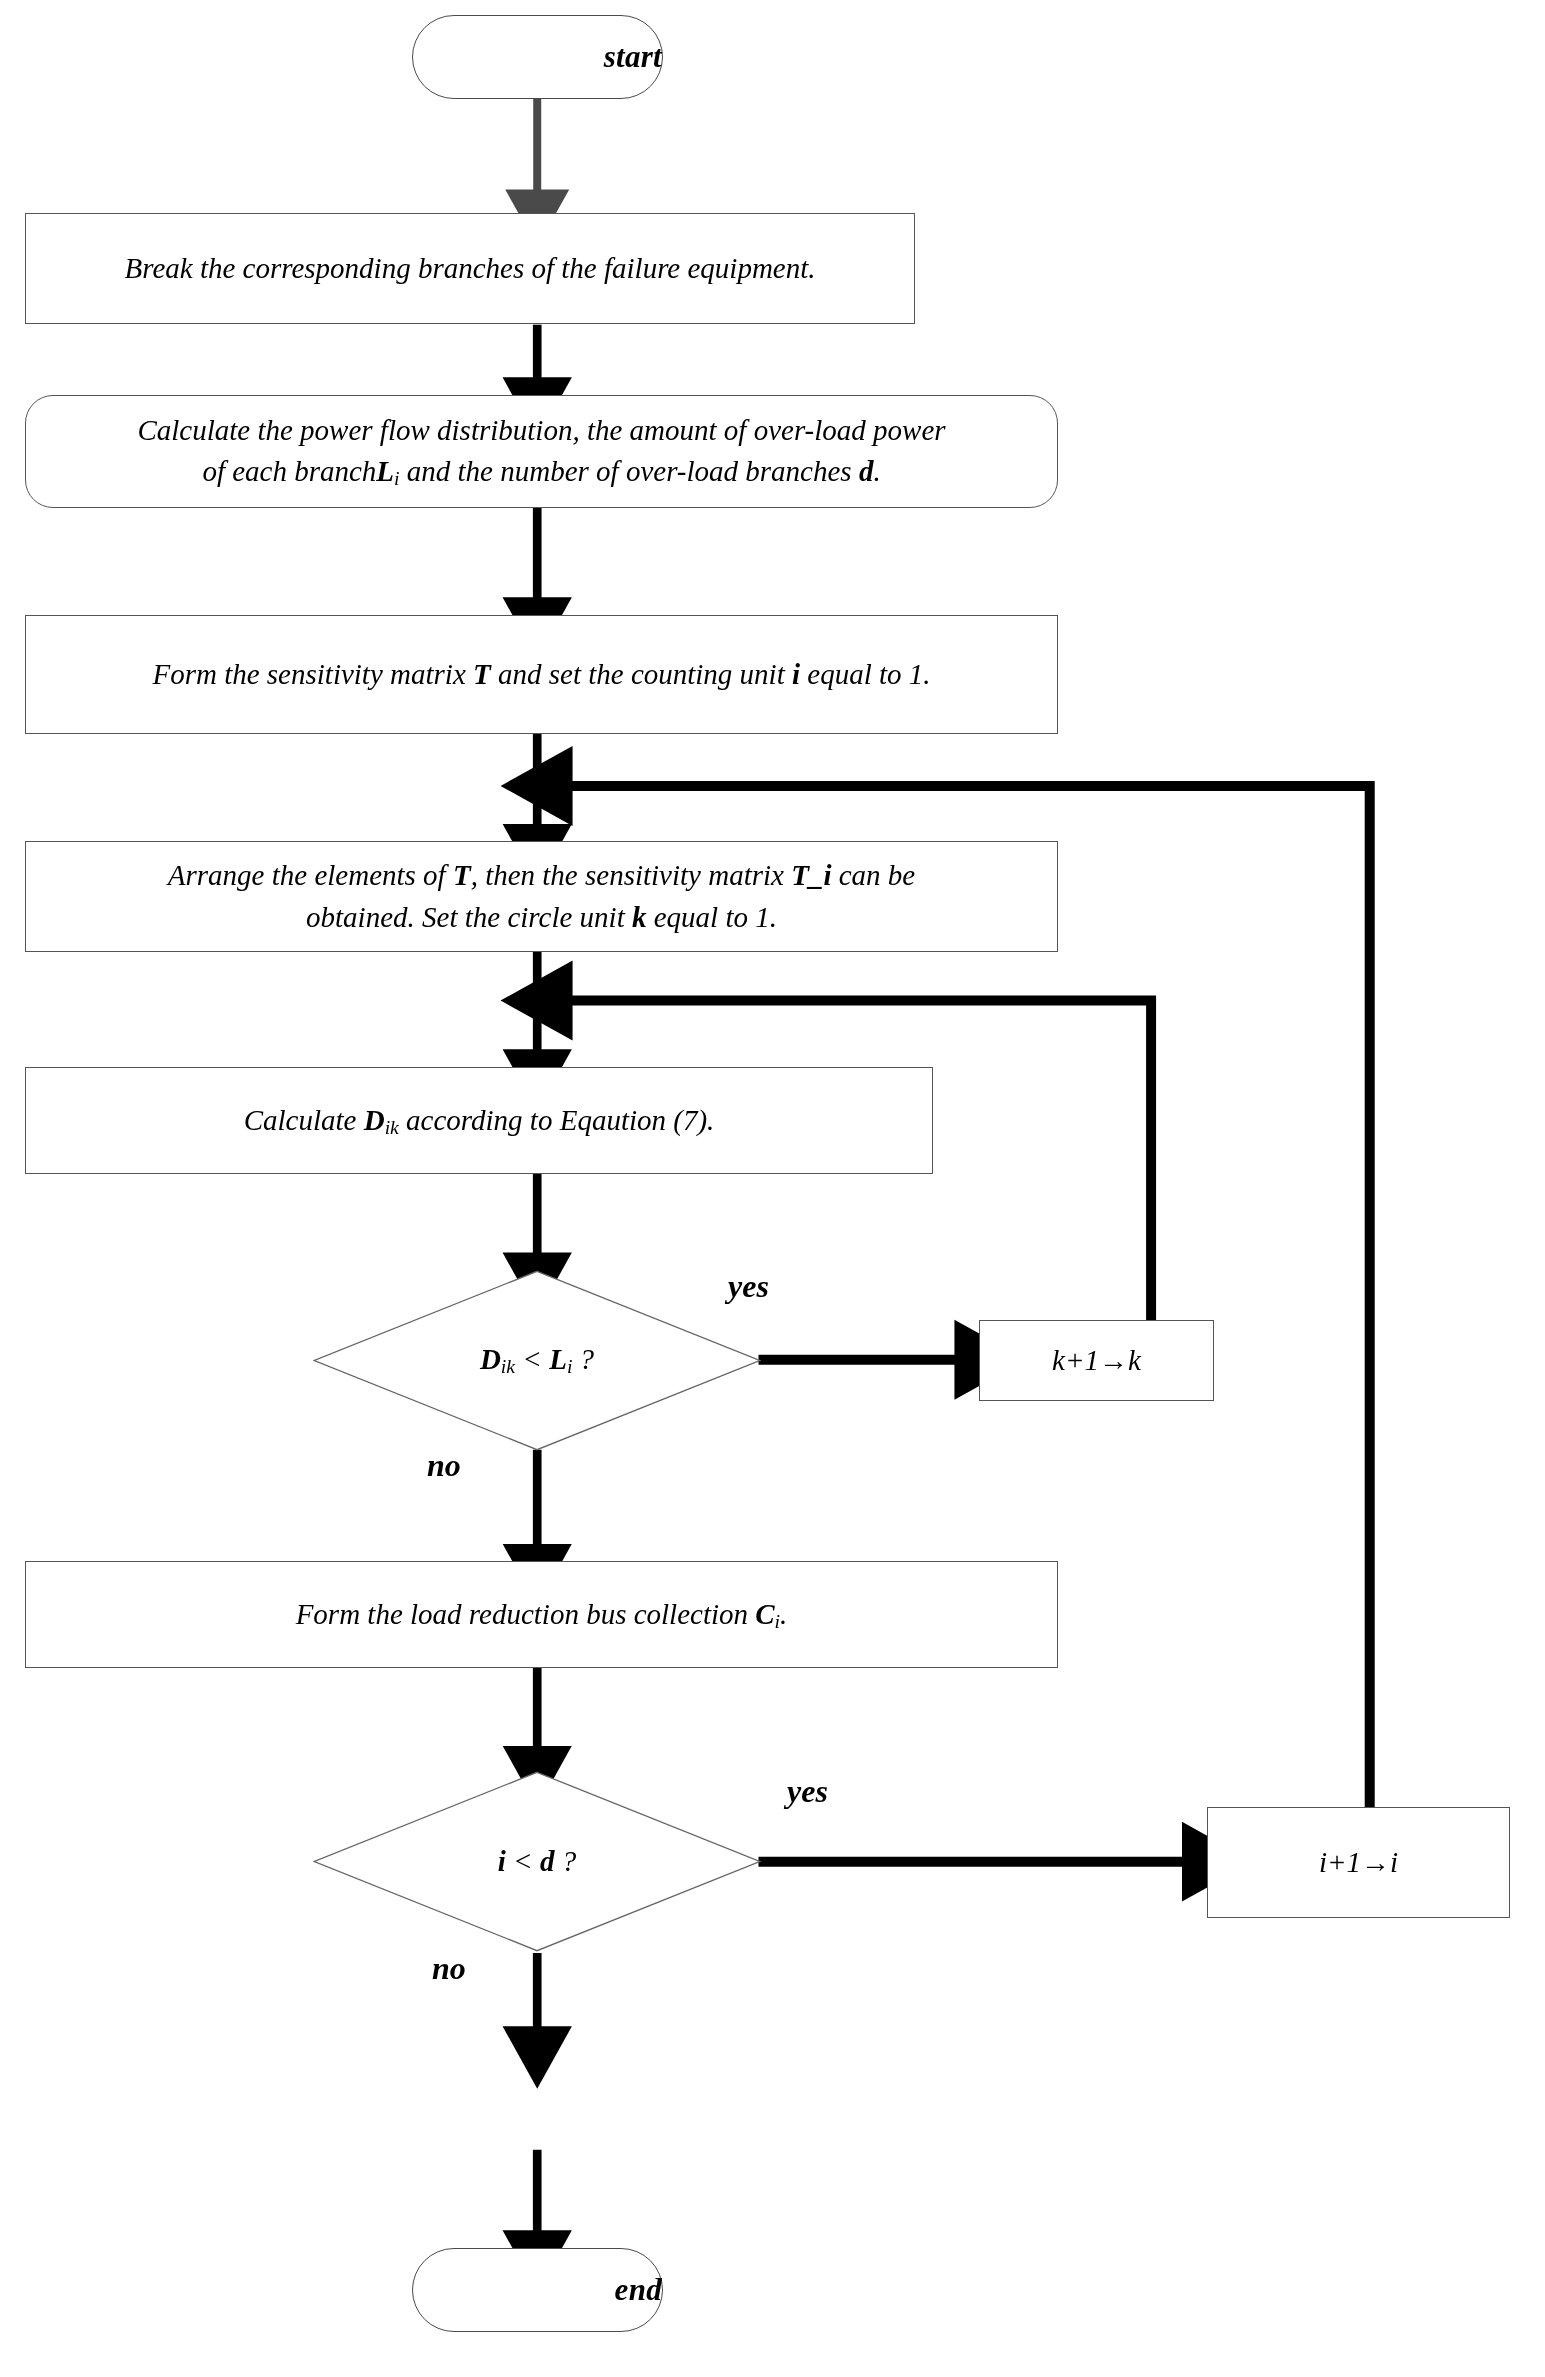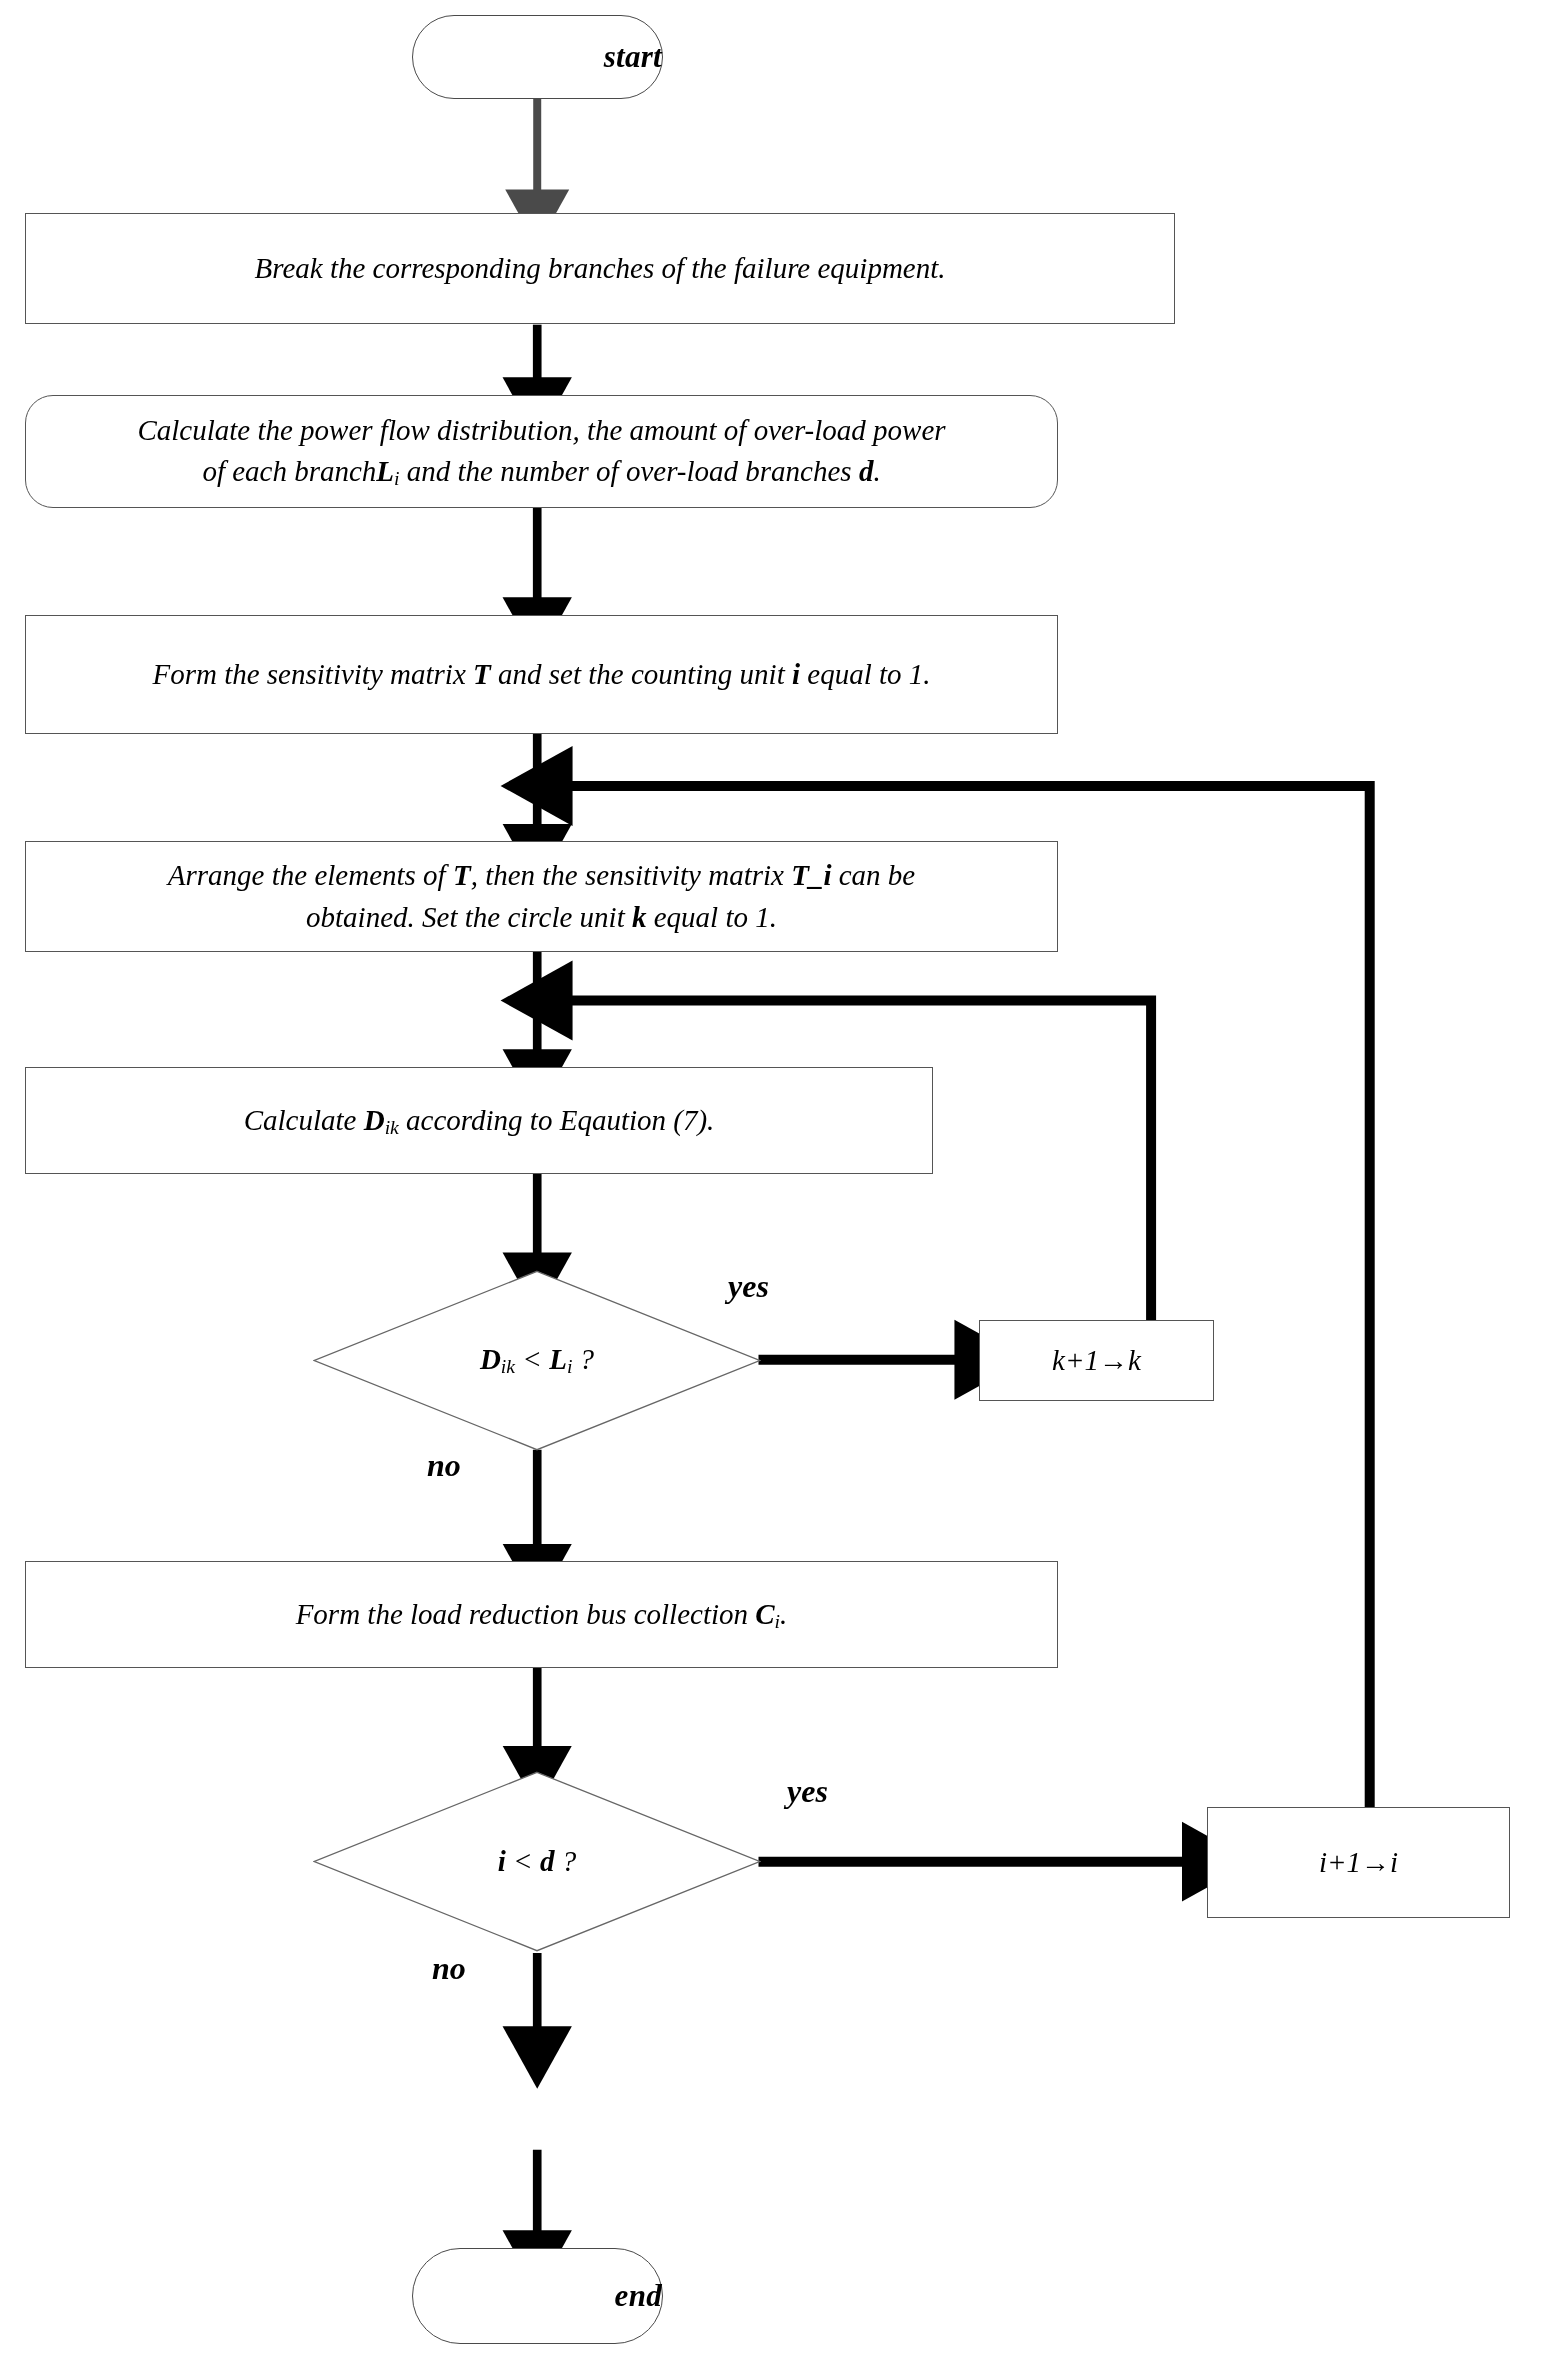--- a/index.html
+++ b/index.html
@@ -139,21 +139,21 @@
 
     <line x1="806" y1="2930" x2="806" y2="3066" stroke="#000000" stroke-width="13" marker-end="url(#ah)"></line>
 
     <line x1="806" y1="3225" x2="806" y2="3372" stroke="#000000" stroke-width="13" marker-end="url(#ah)"></line>
   </svg>
 
   <div class="node terminal" style="left:412px; top:14.7px; width:251px; height:84px;">
     <span class="txt">start</span>
   </div>
 
-  <div class="node process" style="left:25px; top:213px; width:1150px; height:111px;">
+  <div class="node process" style="left:25px; top:213px; width:890px; height:111px;">
     <span class="txt">Break the corresponding branches of the failure equipment.</span>
   </div>
 
   <div class="node process" style="left:25px; top:395px; width:1033px; height:113px;border-radius:28px;">
     <span class="txt">
       <span>Calculate the power flow distribution, the amount of over-load power</span><br>
       <span>of each branch</span><b class="sym">L</b><sub>i</sub><span> and the number of over-load branches </span><b class="sym">d</b><span>.</span>
     </span>
   </div>
 
@@ -206,18 +206,18 @@
   </div>
 
   <div class="edge-label" style="left:787px; top:1773px;">yes</div>
   <div class="edge-label" style="left:432px; top:1950px;">no</div>
 
   <div class="node small-proc" style="left:1207px; top:1807px; width:303px; height:111px;">
     <span class="txt">i+1→i</span>
   </div>
 
 
-  <div class="node terminal" style="left:412px; top:2248px; width:251px; height:96px;">
+  <div class="node terminal" style="left:412px; top:2248px; width:251px; height:84px;">
     <span class="txt">end</span>
   </div>
 
 </div>
 
 
 </body></html>

